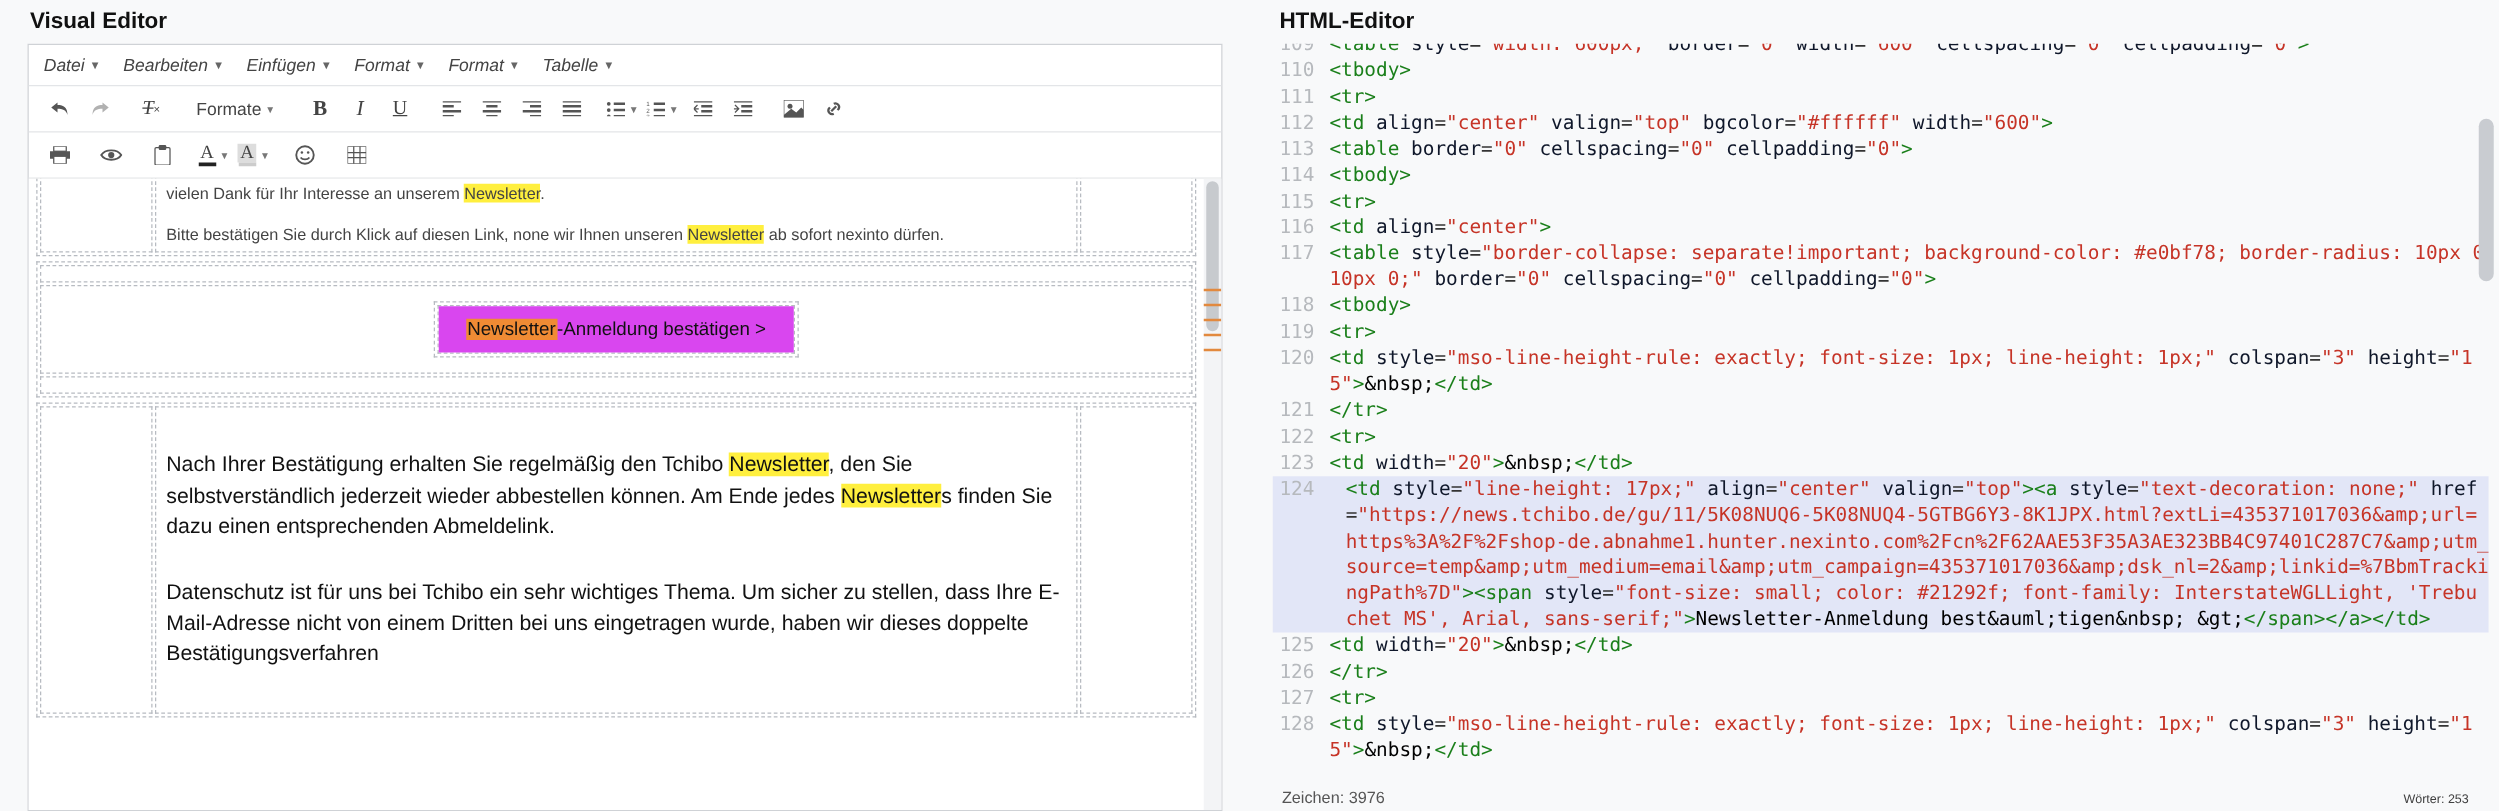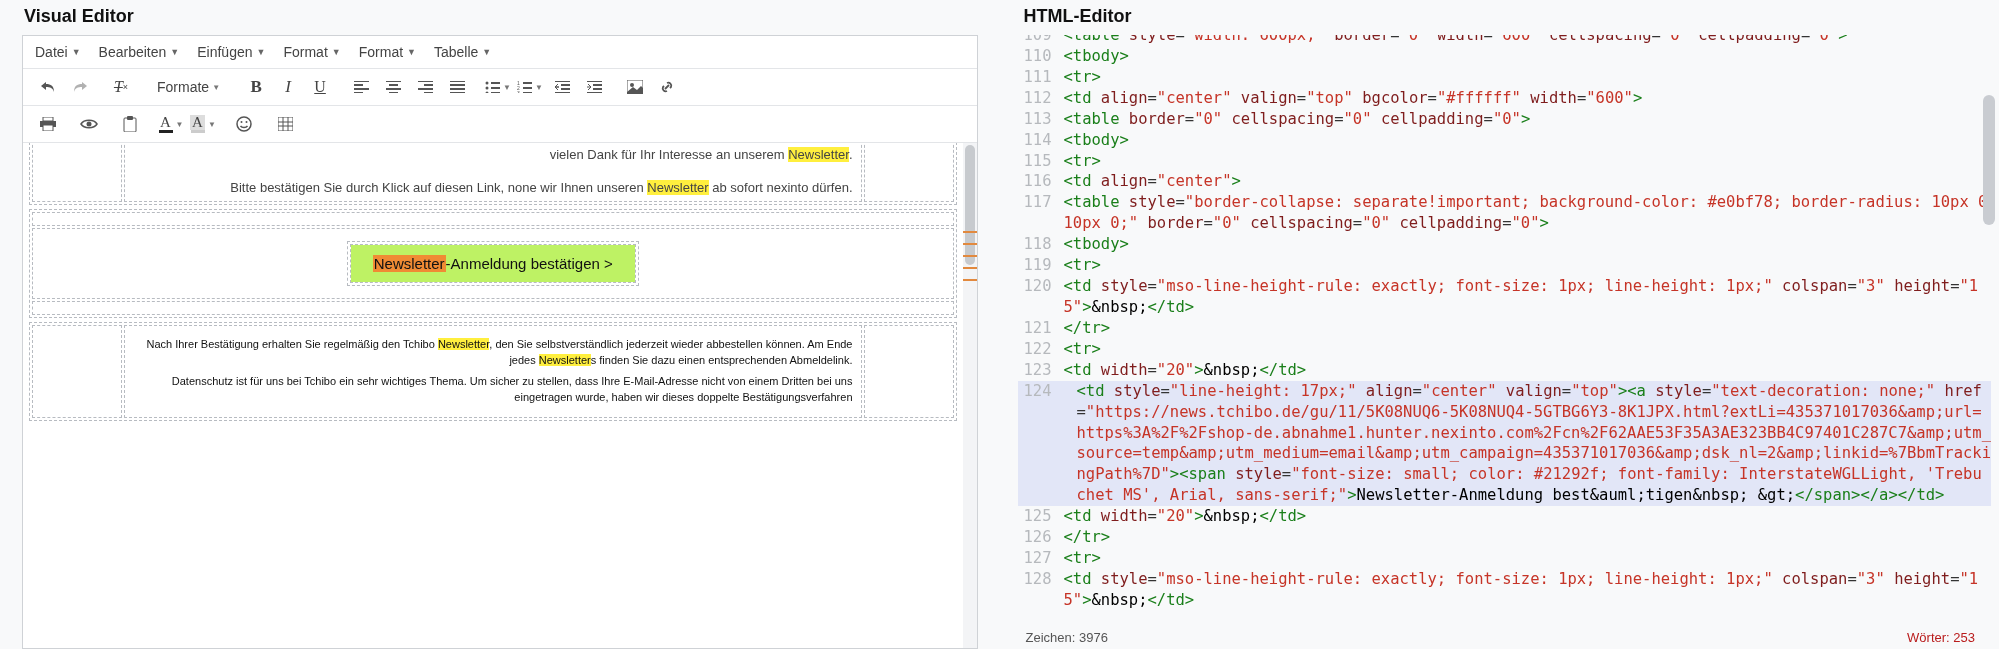--- a/index.html
+++ b/index.html
@@ -39,20 +39,21 @@
     flex: 1;
     min-height: 0;
   }
   .menubar {
     display: flex;
     gap: 18px;
     padding: 8px 12px;
     border-bottom: 1px solid #e3e5e8;
     font-size: 14px;
     color: #444;
+    font-style: italic;
   }
   .menuitem { display: inline-flex; align-items: center; gap: 4px; cursor: pointer; }
   .caret-down { font-size: 9px; color: #666; }
   .toolbar-row {
     display: flex;
     align-items: center;
     padding: 4px 10px;
     border-bottom: 1px solid #e3e5e8;
     gap: 2px;
   }
@@ -91,52 +92,51 @@
   }
   .ve-ticks {
     position:absolute; right:0; top:88px; width:14px;
   }
   .ve-ticks i {
     display:block; width:14px; height:2px; background:#e2893e; margin-bottom:10px;
   }
   .dashed-table {
     border:1px dashed #b7bbc1;
     width: 100%;
-    text-align: right;
   }
   .dashed-cell {
     border:1px dashed #b7bbc1;
     padding:6px 8px;
     vertical-align:top;
     font-size:14.5px; color:#222;
   }
   .narrow { width:90px; }
   .ve-body {
     margin-top:-6px;
   }
   .seg-top {
     color:#444; font-size:13px;
   }
   .hl { background:#ffef3e; }
   .btn-confirm {
     display:inline-block;
-    background:#bef264;
+    background:#d946ef;
     color:#111;
     padding:10px 22px;
     font-size:15px;
     font-family:inherit;
   }
   .btn-confirm .kw { background:#f08b34; color:#111; padding:0 1px; }
   .body-para {
-    font-size:11px; line-height:1.45; color:#111;
-    margin:5px 0;
+    font-size:17px; line-height:1.45; color:#111;
+    margin:28px 0;
   }
   .statusbar {
     position:absolute; bottom:0; right:24px;
-    font-size:13px; color:#b91c1c;
+    font-size:10px; color:#404040;
     background:transparent;
     padding:4px 0;
   }
   
   .he-wrap {
     flex:1;
     margin:0 8px 0 18px;
     display:flex; flex-direction:column; min-height:0;
     position:relative;
   }
@@ -150,21 +150,21 @@
     color:#333;
   }
   .code .ln { display:flex; }
   .code .gut {
     width:46px; text-align:right; color:#b6b9bd; padding-right:12px; flex:0 0 46px;
     user-select:none;
   }
   .code .src { flex:1; white-space:pre-wrap; word-break:break-all; }
   .code .hl-line { background:#e2e6f7;gap:13px; }
   .c-tag   { color:#1a7f1a; }
-  .c-attr  { color:#7f1d1d; }
+  .c-attr  { color:#0f172a; }
   .c-val   { color:#c63427; }
   .c-txt   { color:#000000; }
   .he-status {
     font-size:13px; color:#555; padding:4px 0 4px 8px;
   }
 </style>
 </head>
 <body>
 
 <div class="app">

